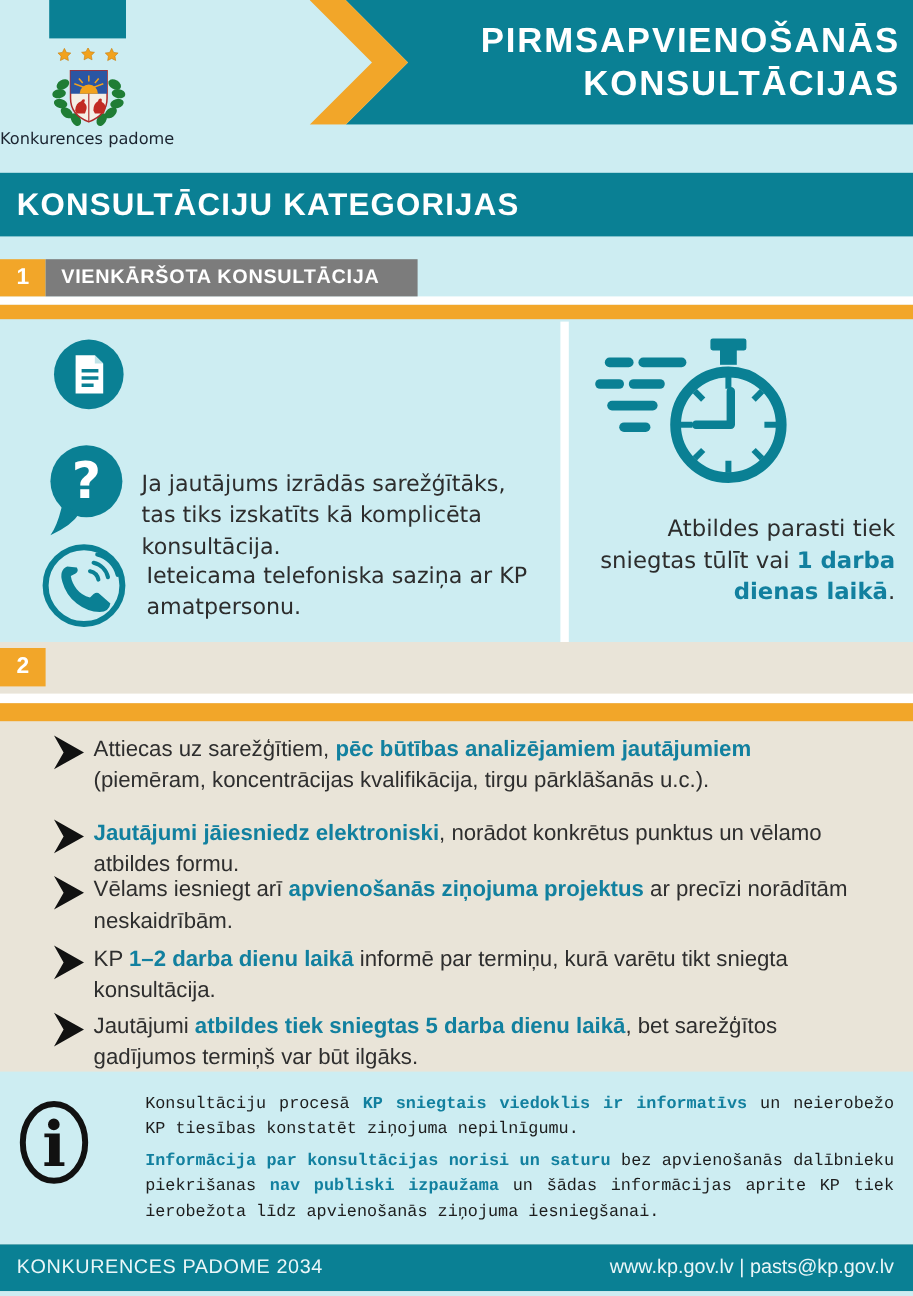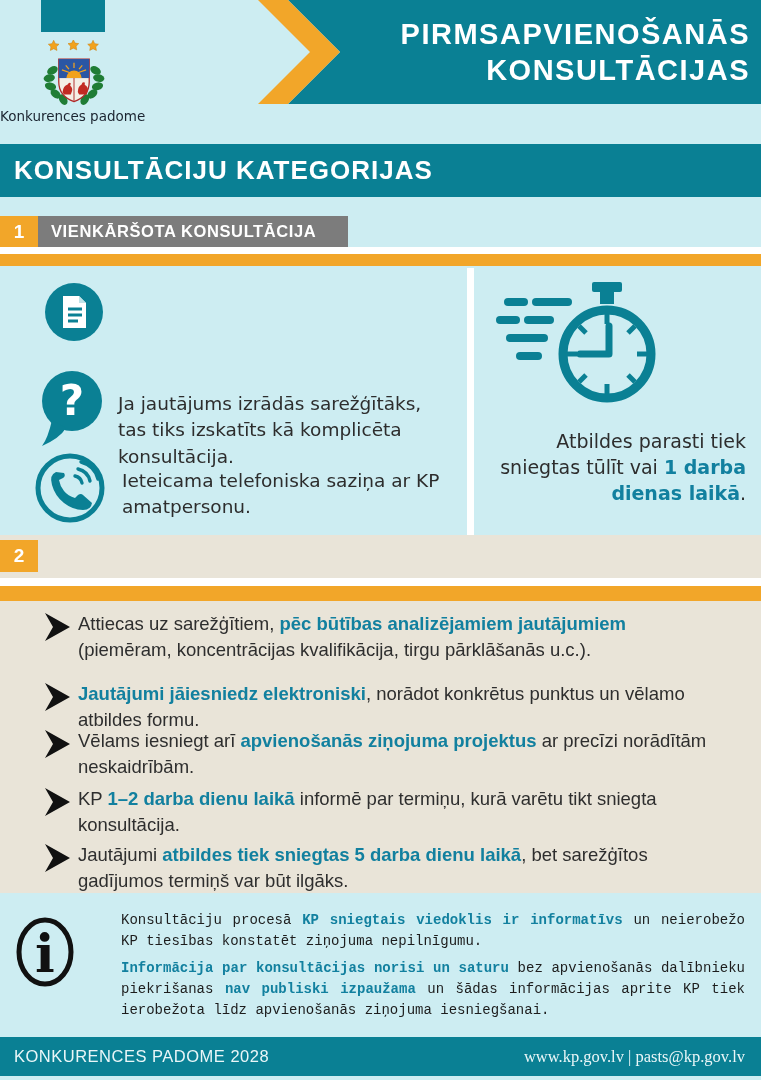--- a/index.html
+++ b/index.html
@@ -57,21 +57,21 @@
                 font-family:"Liberation Sans",sans-serif;}
 
   
   .note-par{position:absolute;left:121px;width:624px;text-align:justify;color:#1d1d1d;
             font-size:14px;line-height:1.5;font-family:Liberation Mono, monospace;}
 
   
   .ftr-left{top:1037px;left:14px;line-height:39px;color:#eaf6f8;font-size:16.5px;
             letter-spacing:.5px;font-family:"Liberation Sans",sans-serif;}
   .ftr-right{top:1037px;right:16px;line-height:39px;color:#eaf6f8;font-size:16.5px;
-             font-family:Liberation Serif, serif;}
+             font-family:Liberation Sans, sans-serif;}
 </style>
 </head>
 <body>
 
 <div id="page">
 
   <div class="abs bg-lightblue-top"></div>
   <div class="abs bg-cream"></div>
   <div class="abs bg-lightblue-notes"></div>
 
@@ -228,21 +228,21 @@
   </div>
 
   <svg class="abs" style="top:916px;left:16px;width:58px;height:72px;" viewBox="0 0 58 72">
     <ellipse cx="29" cy="36" rx="26" ry="32" fill="none" stroke="#111111" stroke-width="5"></ellipse>
     <text x="29" y="56" text-anchor="middle" font-family="DejaVu Serif,serif" font-weight="bold" font-size="52" fill="#111111">i</text>
   </svg>
   <div class="note-par" style="top:910px;"><span>Konsultāciju procesā </span><span class="hl">KP sniegtais viedoklis ir informatīvs</span><span> un neierobežo KP tiesības konstatēt ziņojuma nepilnīgumu.</span></div>
   <div class="note-par" style="top:958px;"><span class="hl">Informācija par konsultācijas norisi un saturu</span><span> bez apvienošanās dalībnieku piekrišanas </span><span class="hl">nav publiski izpaužama</span><span> un šādas informācijas aprite KP tiek ierobežota līdz apvienošanās ziņojuma iesniegšanai.</span></div>
 
   <div class="abs bg-footer"></div>
-  <div class="abs ftr-left">KONKURENCES PADOME 2028</div>
+  <div class="abs ftr-left">KONKURENCES PADOME 2034</div>
   <div class="abs ftr-right">
     <span>www.kp.gov.lv</span>
     <span>|</span>
     <span>pasts@kp.gov.lv</span>
   </div>
   <div class="abs strip-bottom"></div>
 
 </div>
 
 </body></html>

